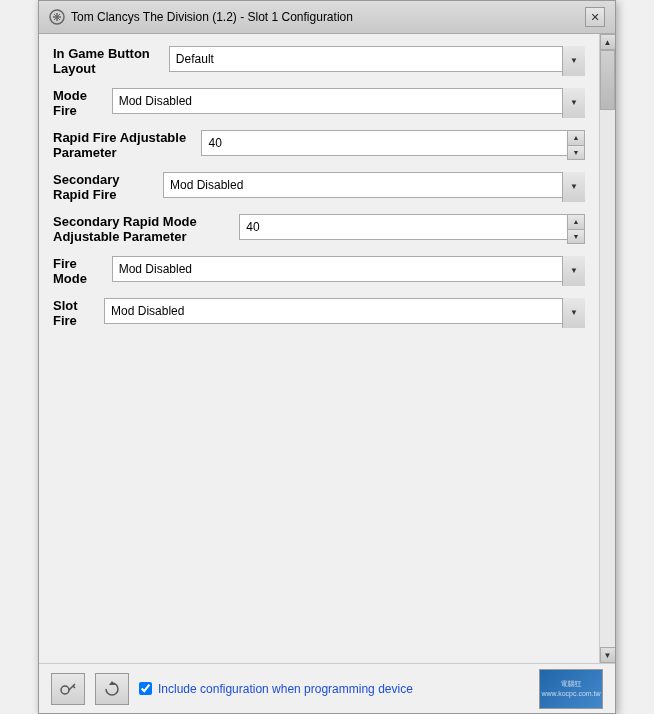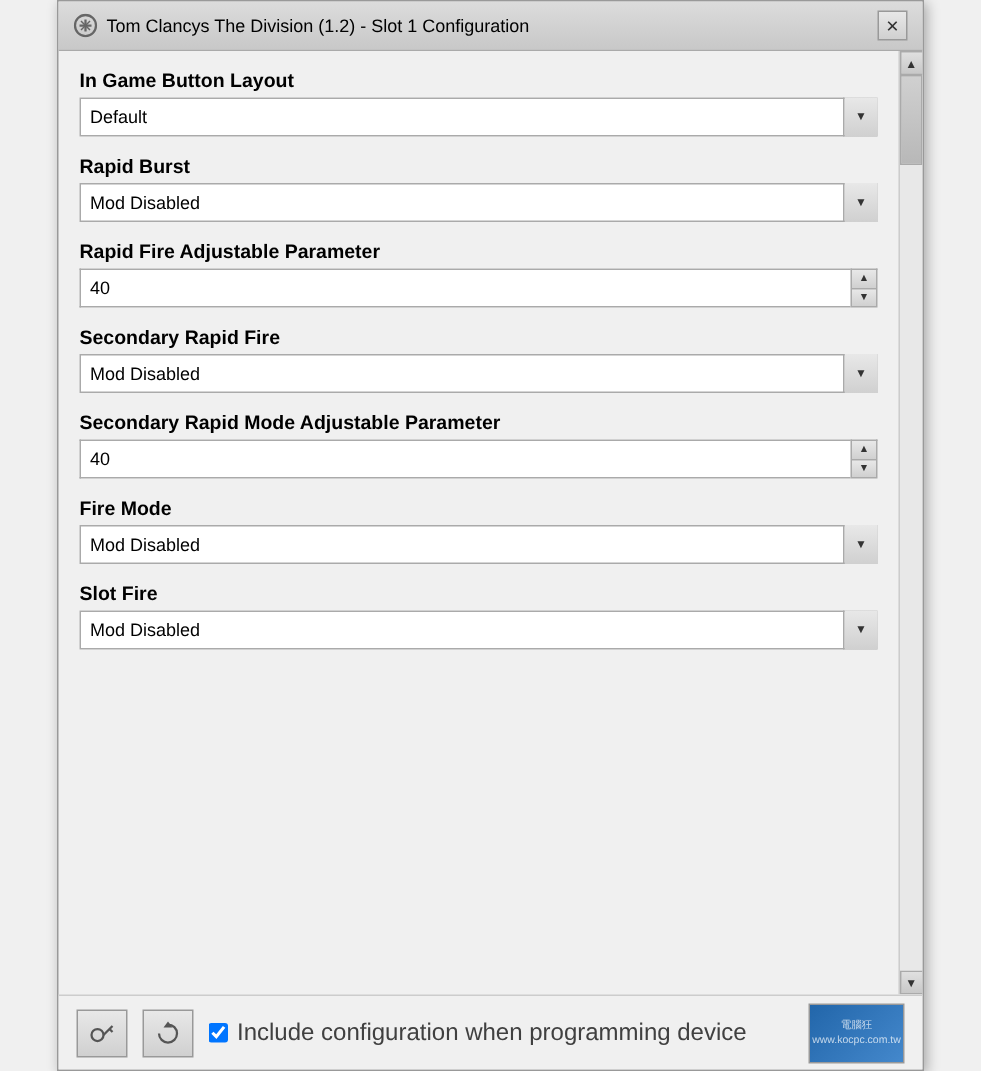--- a/index.html
+++ b/index.html
@@ -120,21 +120,21 @@
       position: absolute;
       top: 0;
       width: 100%;
       height: 60px;
       background: linear-gradient(to bottom, #d0d0d0, #b8b8b8);
       border: 1px solid #aaa;
     }
 
     .form-group {
       display: flex;
-      flex-direction: column;
+      flex-direction: row;
       gap: 4px;
     }
 
     .form-label {
       font-weight: bold;
       font-size: 13px;
       color: #000;
     }
 
     .form-select {
@@ -247,22 +247,22 @@
       flex: 1;
     }
 
     .footer-checkbox {
       width: 13px;
       height: 13px;
       cursor: pointer;
     }
 
     .footer-label {
-      font-size: 16px;
-      color: #404040;
+      font-size: 12px;
+      color: #1d4ed8;
     }
 
     .footer-image {
       width: 64px;
       height: 40px;
       background: linear-gradient(135deg, #2266aa, #4488cc);
       border: 1px solid #999;
       display: flex;
       align-items: center;
       justify-content: center;
@@ -306,21 +306,21 @@
       <div class="form-group">
         <label class="form-label">In Game Button Layout</label>
         <div class="select-wrapper">
           <select class="form-select">
             <option>Default</option>
           </select>
         </div>
       </div>
 
       <div class="form-group">
-        <label class="form-label">Rapid Burst</label>
+        <label class="form-label">Mode Fire</label>
         <div class="select-wrapper">
           <select class="form-select">
             <option>Mod Disabled</option>
           </select>
         </div>
       </div>
 
       <div class="form-group">
         <label class="form-label">Rapid Fire Adjustable Parameter</label>
         <div class="spinbox-wrapper">

